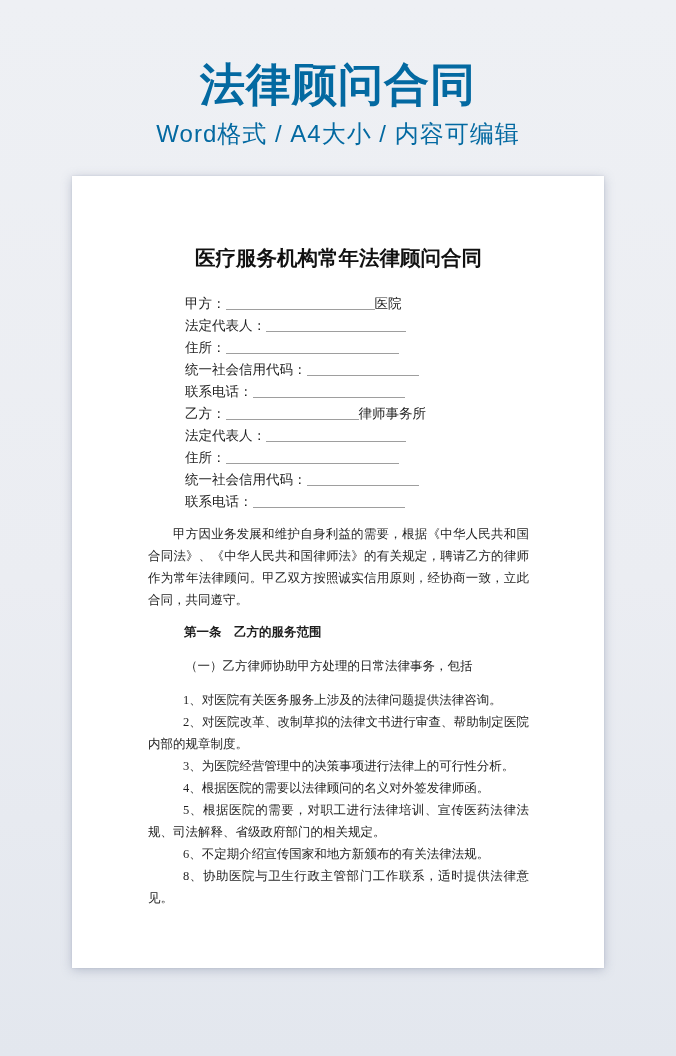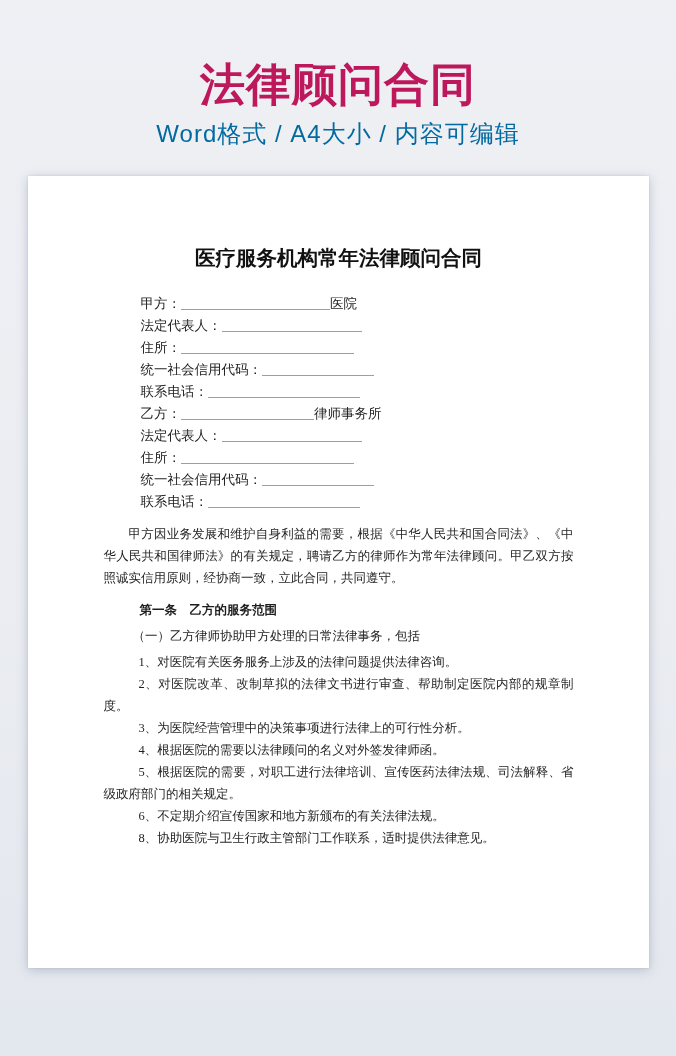--- a/index.html
+++ b/index.html
@@ -10,33 +10,33 @@
     background: linear-gradient(180deg, #eef0f4 0%, #ebedf2 55%, #e3e7ee 100%);
     font-family: "Liberation Sans", "DejaVu Sans", sans-serif;
   }
   .header { text-align: center; padding-top: 58px; }
   .header-title {
     margin: 0;
     font-family: "Liberation Sans", "DejaVu Sans", sans-serif;
     font-weight: 700;
     font-size: 45px;
     line-height: 54px;
-    color: #be185d;
+    color: #0369a1;
     letter-spacing: 1px;
   }
   .header-subtitle {
     margin: 7px 0 0 0;
     font-size: 24px;
     line-height: 30px;
     color: #0369a1;
     letter-spacing: 1px;
   }
   .page {
     box-sizing: border-box;
-    width: 621px;
+    width: 532px;
     height: 792px;
     margin: 27px auto 0 auto;
     background: #ffffff;
     box-shadow: 0 2px 10px rgba(110, 122, 150, 0.38), 0 0 2px rgba(130, 140, 165, 0.25);
     padding: 68px 75px 16px 76px;
     font-family: "Liberation Serif", "DejaVu Serif", serif;
     color: #1f1f1f;
   }
   .doc-title {
     margin: 0 0 21px 0;
@@ -65,21 +65,21 @@
     line-height: 22px;
     text-indent: 2em;
     text-align: justify;
   }
   .sec-heading {
     margin: 10px 0 0 0;
     line-height: 22px;
     padding-left: 36px;
     font-weight: 700;
   }
-  .sub-heading { margin: 4px; line-height: 22px; text-indent: 2em; }
+  .sub-heading { margin: 12px; line-height: 22px; text-indent: 2em; }
   .item {
     margin: 0;
     line-height: 22px;
     text-indent: 2.8em;
     text-align: justify;
   }
 </style>
 </head>
 <body>
 

